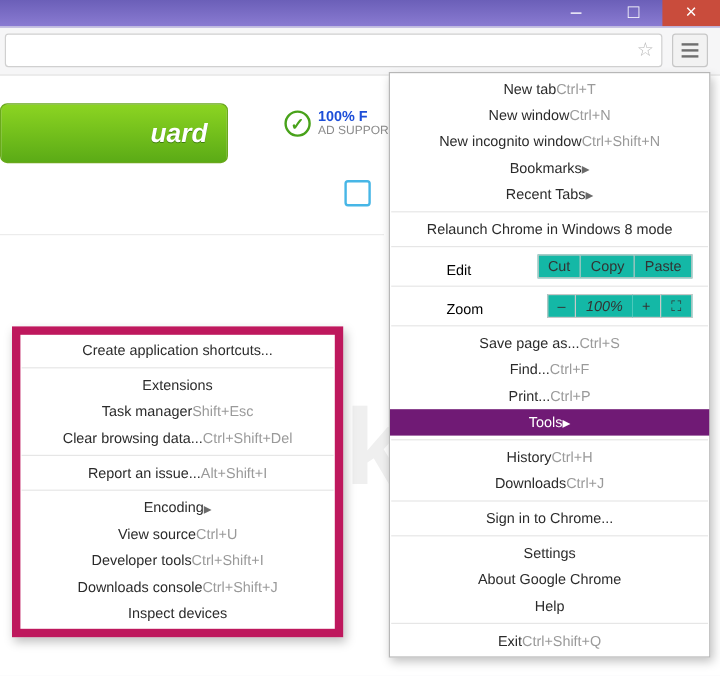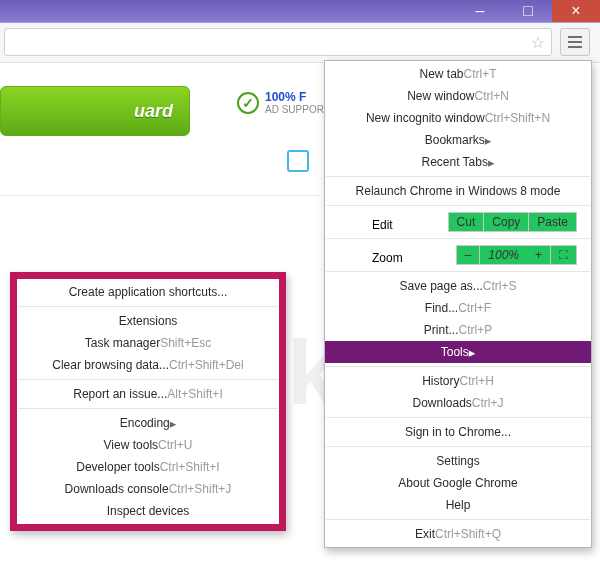--- a/index.html
+++ b/index.html
@@ -21,21 +21,21 @@
               border:1px solid #c7c7c7; border-radius:3px; background:#f2f2f2;
               display:flex; align-items:center; justify-content:center; color:#666;}
   .hamb { display:flex; flex-direction:column; gap:3px;}
   .hamb span{ width:14px; height:2px; background:#6f6f6f; }
 
   
   .page { position:absolute; top:62px; left:0; right:0; bottom:0; background:#fff;
           border-top:1px solid #e0e0e0;}
   .greenbtn { position:absolute; top:86px; left:0; width:190px; height:50px; border-radius:6px;
               border:1px solid #6aa81c;
-              background: linear-gradient(#8cd422,#5bab16); color:#fff; font-size:18px;
+              background: linear-gradient(#8cd422,#5bab16); color:#fff; font-size:22px;
               font-weight:bold; font-style:italic; display:flex; align-items:center;
               justify-content:flex-end; padding-right:16px; text-shadow:0 1px 0 #3d7e0e;}
   .freebadge { position:absolute; top:90px; left:237px; display:flex; align-items:center; gap:6px;}
   .freebadge .circle{ width:22px; height:22px; border-radius:50%; border:2px solid #48a21a;
                       color:#48a21a; display:flex; align-items:center; justify-content:center;
                       font-weight:bold; font-size:14px;}
   .freebadge .txt1{ color:#1d4ed8; font-weight:bold;}
   .freebadge .txt2{ color:#8a8a8a; font-size:10px;}
   .calendar { position:absolute; top:150px; left:287px; width:22px; height:22px;
               border:2px solid #47b6e6; border-radius:3px;}
@@ -52,21 +52,21 @@
         padding:4px 14px; color:#2b2b2b; height:22px; white-space:nowrap; }
   .mi .lbl{ }
   .mi .sc { color:#9a9a9a; }
   .mi.sel { background:#701a75; color:#fff;}
   .mi .arrow { font-size:13px; color:#6b6b6b; }
   .mi.sel .arrow{ color:#fff;}
   .sep { height:1px; margin:3px 1px; background:#e6e6e6;}
   .mi-row { display:flex; align-items:flex-end; padding:3px 14px; height:26px;
             justify-content:space-between;margin-left:33px;}
   .btnset { display:flex; }
-  .btnset button { border:1px solid #c8c8c8; background:#22c55e; height:20px; padding:0 8px;
+  .btnset button { border:1px solid #c8c8c8; background:#14b8a6; height:20px; padding:0 8px;
                    color:#333; }
   .btnset button + button{ border-left:none;}
   .full { width:26px; display:flex; align-items:center; justify-content:center;}
 
   
   .submenu { position:absolute; top:272px; left:10px; width:276px; background:#fff;
              border:7px solid #be185d; box-shadow:2px 4px 8px rgba(0,0,0,.25);
              padding:2px 0;}
 </style>
 </head>
@@ -219,21 +219,21 @@
   <div class="mi">
       <span class="lbl">Report an issue...</span>
       <span class="sc">Alt+Shift+I</span>
     </div>
   <div class="sep"></div>
   <div class="mi">
       <span class="lbl">Encoding</span>
       <span class="arrow">▸</span>
     </div>
   <div class="mi">
-      <span class="lbl">View tools</span>
+      <span class="lbl">View source</span>
       <span class="sc">Ctrl+U</span>
     </div>
   <div class="mi">
       <span class="lbl">Developer tools</span>
       <span class="sc">Ctrl+Shift+I</span>
     </div>
   <div class="mi">
       <span class="lbl">Downloads console</span>
       <span class="sc">Ctrl+Shift+J</span>
     </div>

